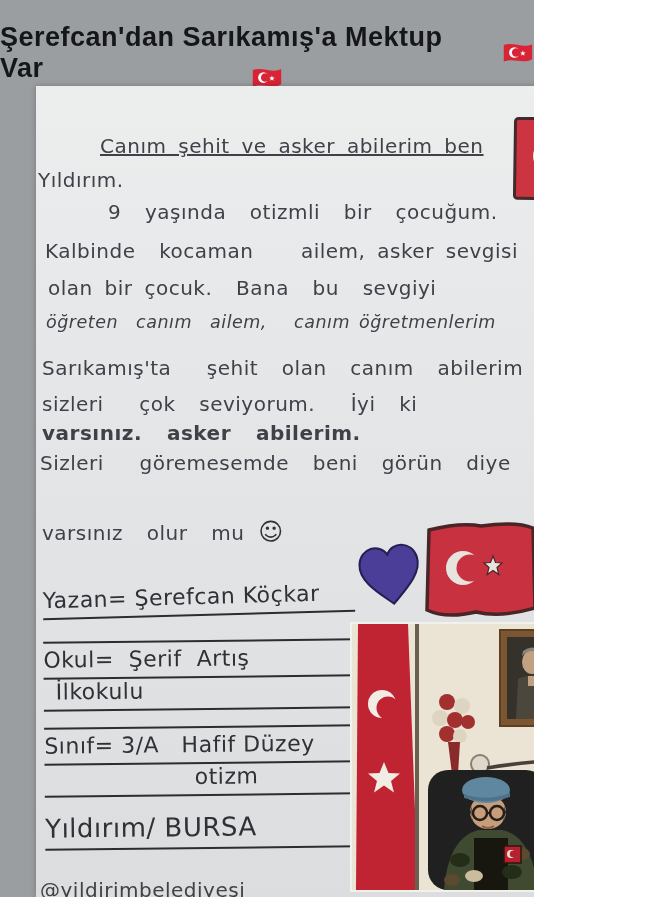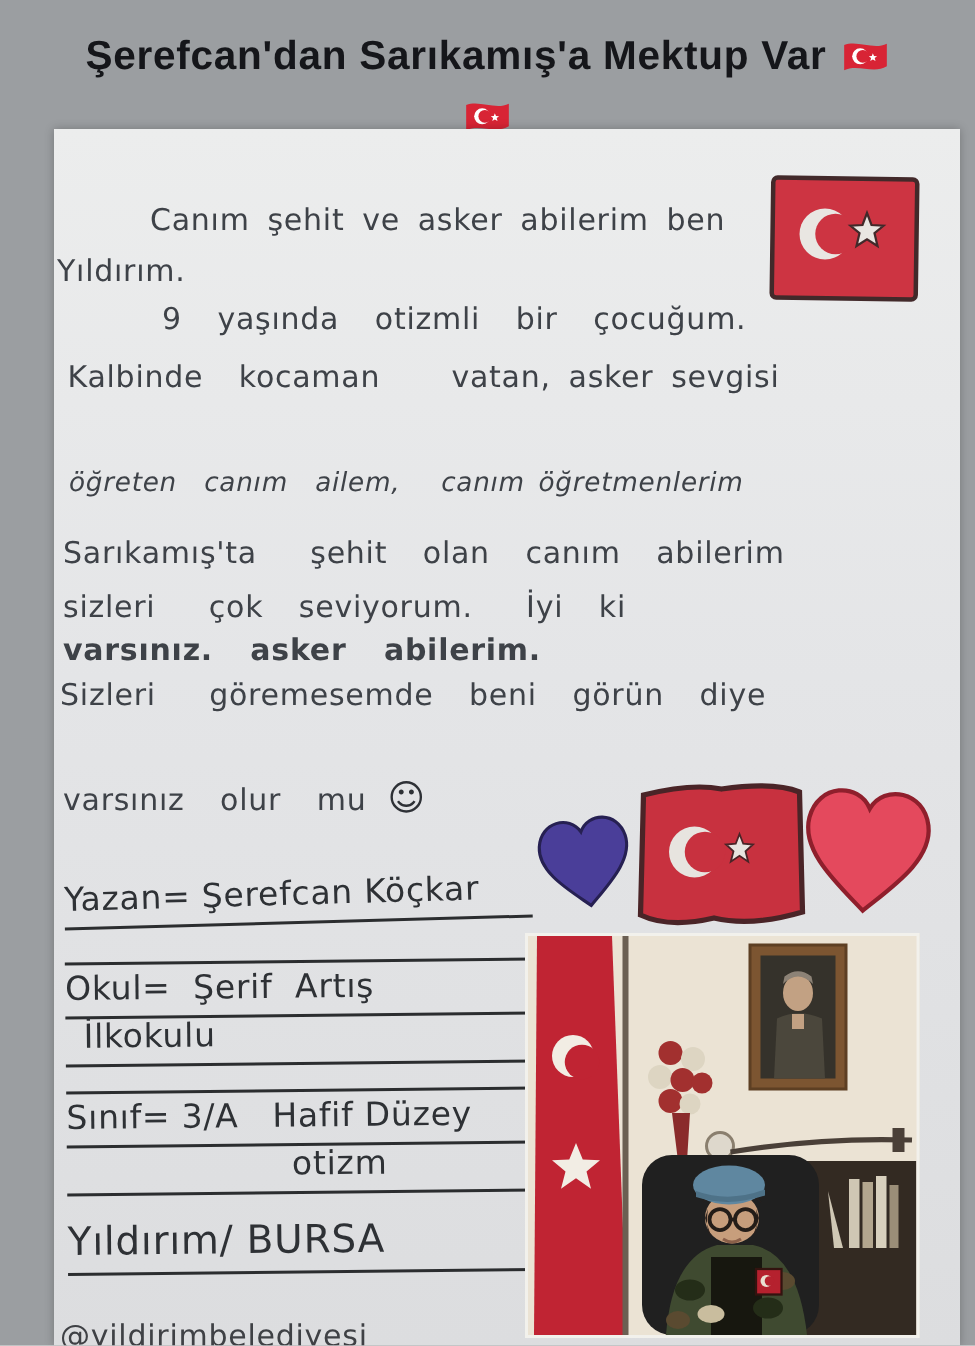--- a/index.html
+++ b/index.html
@@ -1,16 +1,16 @@
 <!DOCTYPE html>
 <html><head>
 <meta charset="utf-8">
 <style>
   html,body{margin:0;padding:0;}
-  .page{position:relative;width:650px;height:897px;background:#9b9ea1;overflow:hidden;
+  .page{position:relative;width:534px;height:897px;background:#9b9ea1;overflow:hidden;
         font-family:"DejaVu Sans",sans-serif;}
   
   .title-row{position:absolute;top:22px;left:0;right:0;display:flex;justify-content:center;
              align-items:center;gap:10px;}
   .title-text{font-family:"Liberation Sans",sans-serif;font-weight:bold;font-size:27px;
               color:#15161a;letter-spacing:.5px;}
   .flag-row{position:absolute;top:66px;left:0;right:0;display:flex;justify-content:center;}
   .flag-emoji{display:block;}
   
   .paper{position:absolute;left:36px;top:86px;width:604px;height:811px;
@@ -69,24 +69,25 @@
 
   <div class="paper"></div>
 
   <svg class="drawn-flag-top" width="102" height="86" viewBox="0 0 102 86">
     <rect x="3" y="3" width="96" height="80" rx="3" fill="#cd3442" stroke="#42292a" stroke-width="3" transform="rotate(.8 51 43)"></rect>
     <circle cx="38" cy="40" r="17" fill="#e9e6e2"></circle>
     <circle cx="45" cy="40" r="13.5" fill="#cd3442"></circle>
     <polygon points="66,26 69,34 77,34.5 71,39.5 73,48 66,43.5 59,48 61,39.5 55,34.5 63,34" fill="#e9e6e2" stroke="#42292a" stroke-width="1.5"></polygon>
   </svg>
 
-  <div class="hline" style="left:100px;top:134px;">Canım şehit ve asker abilerim ben</div>
+  <div class="hline" style="left:100px;top:134px;text-decoration:underline;">Canım şehit ve asker abilerim ben</div>
   <div class="hline" style="left:38px;top:168px;">Yıldırım.</div>
   <div class="hline" style="left:60px;top:200px;margin-left:48px;">9  yaşında  otizmli  bir  çocuğum.</div>
-  <div class="hline" style="left:45px;top:239px;">Kalbinde  kocaman    vatan, asker sevgisi</div>
+  <div class="hline" style="left:45px;top:239px;">Kalbinde  kocaman    ailem, asker sevgisi</div>
+  <div class="hline" style="left:48px;top:276px;">olan bir çocuk.  Bana  bu  sevgiyi</div>
   <div class="hline tight" style="left:46px;top:312px;font-style:italic;">öğreten  canım  ailem,   canım öğretmenlerim</div>
   <div class="hline" style="left:42px;top:392px;">sizleri   çok  seviyorum.   İyi  ki</div>
   <div class="hline" style="left:42px;top:356px;">Sarıkamış'ta   şehit  olan  canım  abilerim</div>
   <div class="hline" style="left:42px;top:421px;font-weight:bold;">varsınız.  asker  abilerim.</div>
   <div class="hline" style="left:40px;top:451px;">Sizleri   göremesemde  beni  görün  diye</div>
   <div class="hline" style="left:42px;top:518px;"><span>varsınız  olur  mu</span><span class="smiley">☺</span></div>
 
   <svg class="heart-purple" width="64" height="84" viewBox="0 0 62 62" style="transform:rotate(-8deg);">
     <path d="M31 12 C25 0 6 2 3 18 C0 34 18 48 31 60 C44 48 62 34 59 18 C56 2 37 0 31 12 Z" fill="#4a3e99" stroke="#262052" stroke-width="2"></path>
   </svg>

